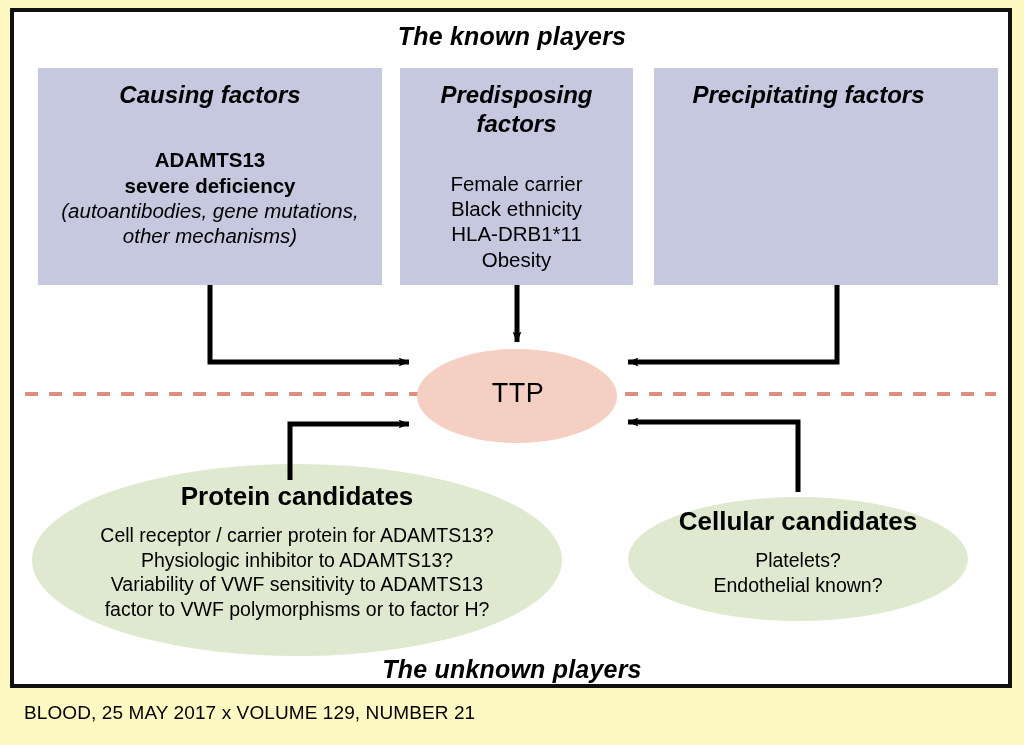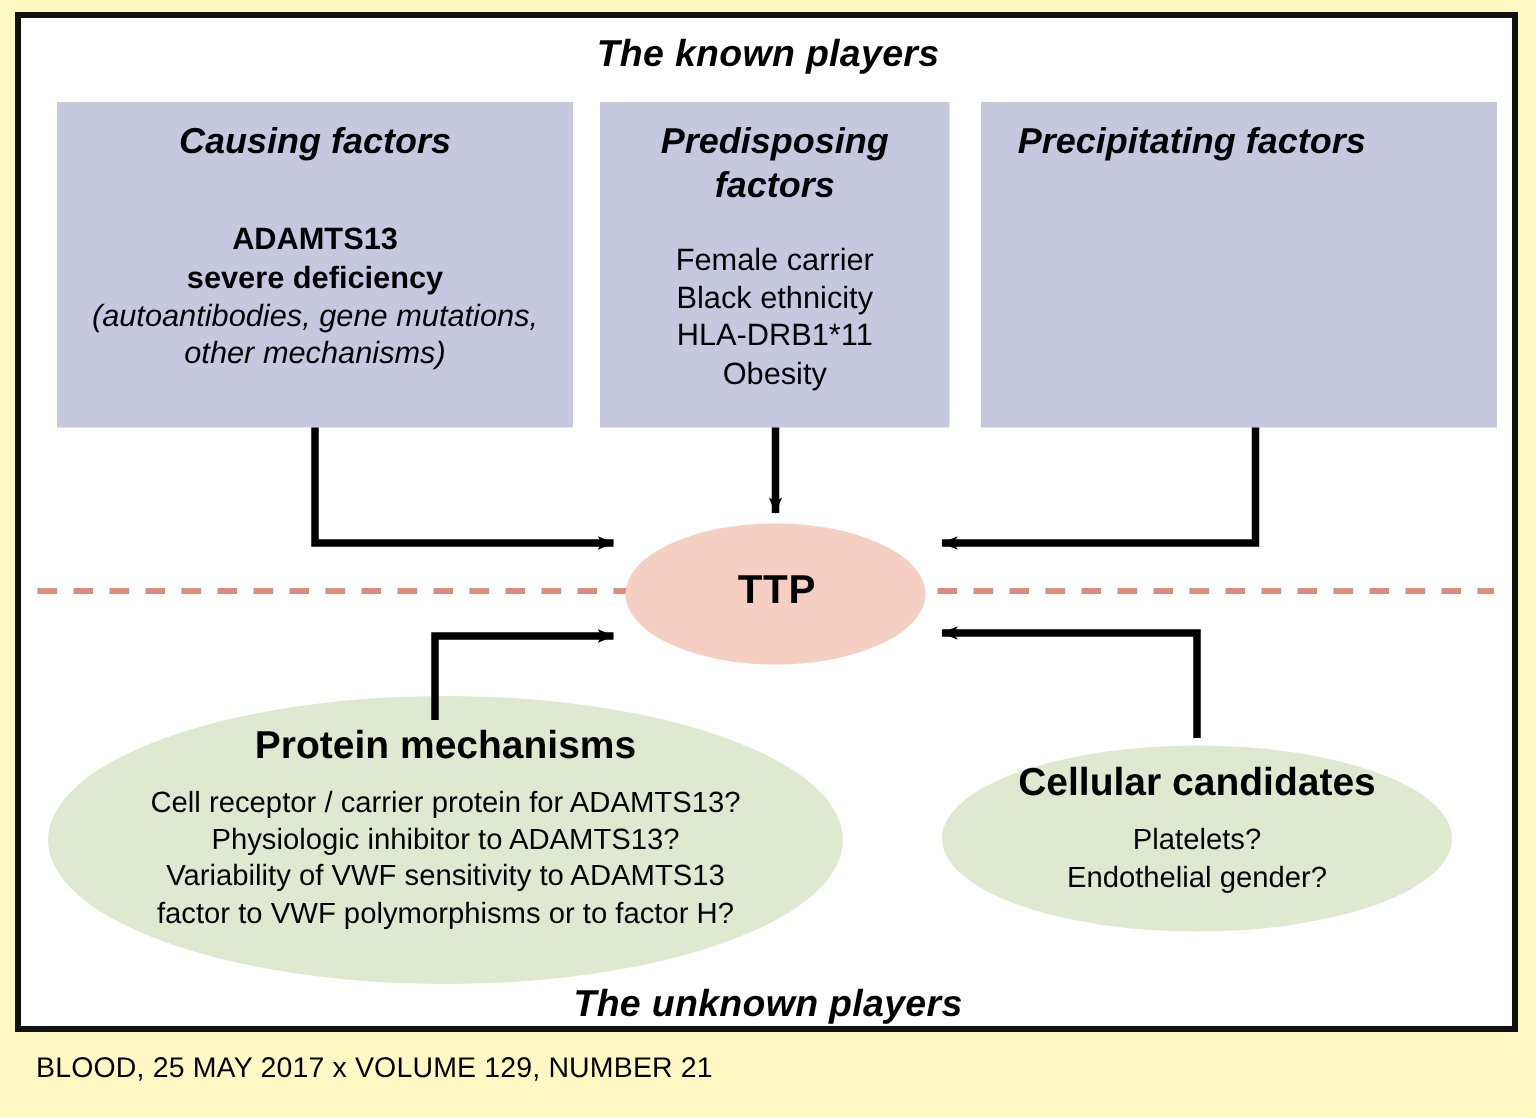--- a/index.html
+++ b/index.html
@@ -68,32 +68,32 @@
   .box-body {
     font-size: 20.5px;
     line-height: 1.24;
     margin: 0;
   }
   .box-body .strong { font-weight: bold; }
   .box-body .ital { font-style: italic; }
 
   #box1-text { left: 38px;  top: 80px;  width: 344px; }
   #box2-text { left: 400px; top: 80px;  width: 233px; }
-  #box3-text { left: 640px; top: 80px;  width: 309px; }
+  #box3-text { left: 654px; top: 80px;  width: 309px; }
 
   #box1-title-wrap { margin-bottom: 38px; }
-  #box2-title-wrap { margin-bottom: 22px; }
+  #box2-title-wrap { margin-bottom: 32px; }
   #box3-title-wrap { margin-bottom: 24px; }
 
   #ttp-label {
     left: 418px;
     top: 378px;
     width: 200px;
     text-align: center;
-    font-weight: bold;
+    font-weight: normal;
     font-size: 27px;
     letter-spacing: 0.5px;
   }
 
   .ellipse-text {
     text-align: center;
     box-sizing: border-box;
   }
   .ellipse-title {
     font-weight: bold;
@@ -181,34 +181,34 @@
 
   <div class="abs factor-box-text" id="box3-text">
     <div id="box3-title-wrap">
       <p class="box-title">Precipitating factors</p>
     </div>
   </div>
 
   <div class="abs" id="ttp-label">TTP</div>
 
   <div class="abs ellipse-text" id="protein-text">
-    <p class="ellipse-title">Protein mechanisms</p>
+    <p class="ellipse-title">Protein candidates</p>
     <p class="ellipse-body">
       <span>Cell receptor / carrier protein for ADAMTS13?</span><br>
       <span>Physiologic inhibitor to ADAMTS13?</span><br>
       <span>Variability of VWF sensitivity to ADAMTS13</span><br>
       <span>factor to VWF polymorphisms or to factor H?</span>
     </p>
   </div>
 
   <div class="abs ellipse-text" id="cellular-text">
     <p class="ellipse-title">Cellular candidates</p>
     <p class="ellipse-body">
       <span>Platelets?</span><br>
-      <span>Endothelial gender?</span>
+      <span>Endothelial known?</span>
     </p>
   </div>
 
   <div class="abs banner-label" id="unknown-players-label">The unknown players</div>
 
   <div class="abs" id="footer-caption">BLOOD, 25 MAY 2017 x VOLUME 129, NUMBER 21</div>
 
 </div>
 
 </body></html>

